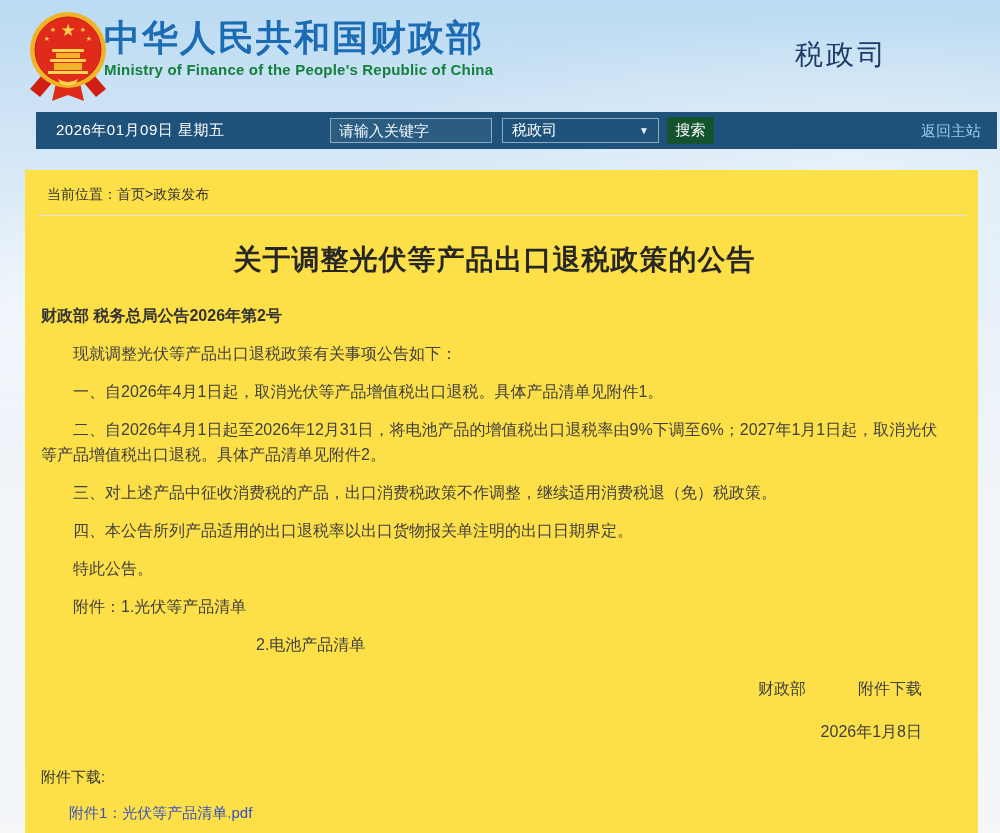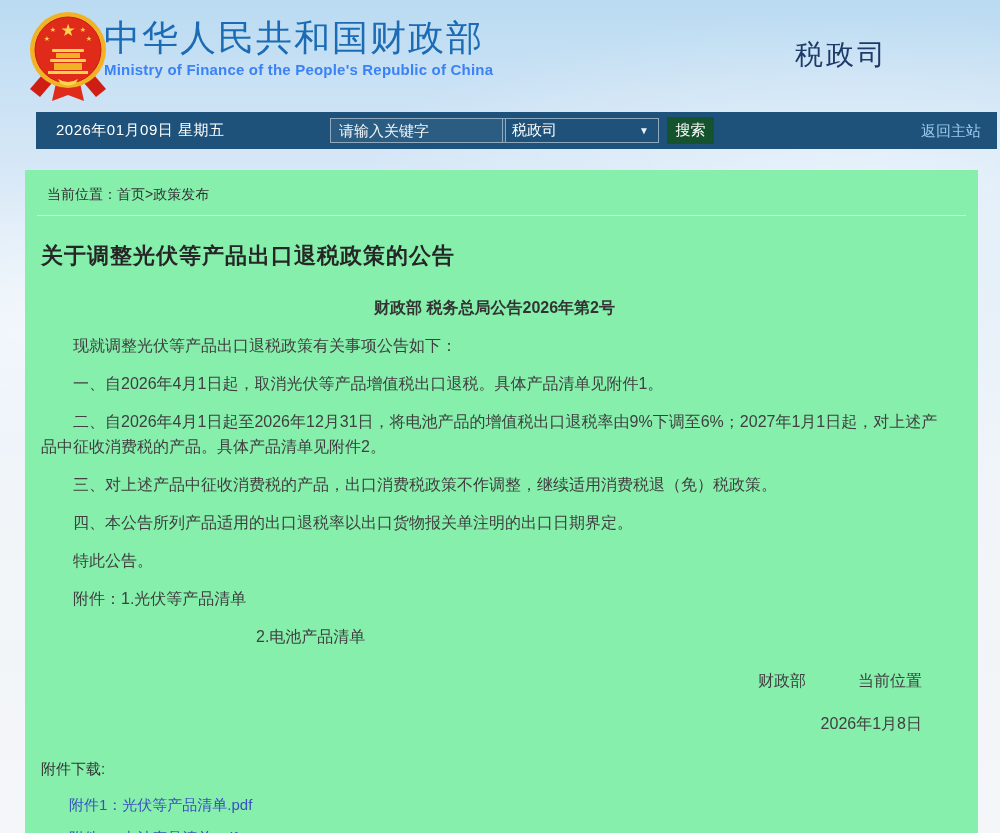--- a/index.html
+++ b/index.html
@@ -10,50 +10,50 @@
     background:
       radial-gradient(ellipse 600px 200px at 15% 38%, rgba(255,255,255,.55), rgba(255,255,255,0) 70%),
       radial-gradient(ellipse 700px 220px at 85% 20%, rgba(255,255,255,.4), rgba(255,255,255,0) 70%),
       linear-gradient(180deg,#badbf2 0%,#c9e1f4 10%,#d9e9f7 22%,#e8f1f9 38%,#f1f5f9 60%,#f4f6f8 100%);
   }
 
   
   .header { position:absolute; left:0; top:0; width:100%; height:112px; }
   .emblem { position:absolute; left:28px; top:9px; width:80px; height:94px; }
   .site-titles { position:absolute; left:104px; top:16px; }
-  .site-title { font-size:36px; font-weight:normal; color:#1b6cb5; letter-spacing:2px; line-height:44px; }
-  .site-subtitle { font-size:15px; font-weight:bold; color:#3b82f6; margin-top:1px; letter-spacing:.2px; }
+  .site-title { font-size:36px; font-weight:bold; color:#1b6cb5; letter-spacing:2px; line-height:44px; }
+  .site-subtitle { font-size:15px; font-weight:bold; color:#15803d; margin-top:1px; letter-spacing:.2px; }
   .dept-name { position:absolute; right:112px; top:36px; font-size:28px; color:#1d3a68; letter-spacing:3px; }
 
   
   .navbar { position:absolute; left:36px; top:112px; width:961px; height:37px;
             background:#1e527a; display:flex; align-items:center; }
   .nav-date { color:#ffffff; font-size:15px; margin-left:20px; letter-spacing:.5px; white-space:nowrap; }
-  .search-input { position:absolute; left:294px; top:6px; width:176px; height:25px;
+  .search-input { position:absolute; left:294px; top:6px; width:162px; height:25px;
             background:rgba(255,255,255,.06); border:1px solid #8fa9bf; color:#fff;
             font-size:15px; padding:0 8px; font-family:inherit; }
   .search-input::placeholder { color:#f2f7fb; opacity:1; }
   .scope-select { position:absolute; left:466px; top:6px; width:157px; height:25px;
             border:1px solid #8fa9bf; color:#fff; font-size:15px;
             display:flex; align-items:center; padding:0 9px; cursor:pointer; }
   .scope-select .arrow { margin-left:auto; font-size:10px; color:#e8f1f7; }
   .search-button { position:absolute; left:631px; top:5px; width:47px; height:27px;
             background:#14532d; color:#fff; border:none; font-size:15px; cursor:pointer;
             font-family:inherit; display:flex; align-items:center; justify-content:center; }
   .home-link { position:absolute; right:16px; top:10px; font-size:15px; color:#9ccaec; text-decoration:none; }
 
   
-  .panel { position:absolute; left:25px; top:170px; width:953px; height:663px; background:#86efac; }
+  .panel { position:absolute; left:25px; top:170px; width:953px; height:663px; background:#fde047; }
   .breadcrumb { padding:16px 0 11px 22px; font-size:14px; color:#333; }
   .breadcrumb a { color:#333; text-decoration:none; }
   .divider { border-top:1px solid #e2e2e2; margin:0 12px; }
 
   .article { padding:0 30px 0 16px; color:#404040; }
-  .article-title { margin-top:25px; text-align:left; font-size:22px; font-weight:bold; color:#262626; letter-spacing:1px; }
-  .doc-number { margin-top:27px; text-align:center; font-size:16px; font-weight:bold; color:#333333; }
+  .article-title { margin-top:25px; text-align:center; font-size:28px; font-weight:bold; color:#262626; letter-spacing:1px; }
+  .doc-number { margin-top:27px; text-align:left; font-size:16px; font-weight:bold; color:#333333; }
   .body-text { margin-top:14px; font-size:16px; line-height:25px; }
   .body-text p { text-indent:2em; margin:13px 0; }
   .attach-line2 { text-indent:0 !important; margin-left:215px !important; }
 
   .signers { display:flex; justify-content:flex-end; gap:52px; padding-right:26px;
              font-size:16px; margin-top:22px; color:#404040; }
   .sign-date { text-align:right; padding-right:26px; font-size:16px; margin-top:22px; color:#404040; }
 
   .downloads { margin-top:25px; }
   .downloads-title { font-size:15px; color:#333; }
@@ -113,31 +113,31 @@
   </div>
   <div class="divider"></div>
 
   <div class="article">
     <div class="article-title">关于调整光伏等产品出口退税政策的公告</div>
     <div class="doc-number">财政部 税务总局公告2026年第2号</div>
 
     <div class="body-text">
       <p>现就调整光伏等产品出口退税政策有关事项公告如下：</p>
       <p>一、自2026年4月1日起，取消光伏等产品增值税出口退税。具体产品清单见附件1。</p>
-      <p>二、自2026年4月1日起至2026年12月31日，将电池产品的增值税出口退税率由9%下调至6%；2027年1月1日起，对上述产品中征收消费税的产品。具体产品清单见附件2。</p>
+      <p>二、自2026年4月1日起至2026年12月31日，将电池产品的增值税出口退税率由9%下调至6%；2027年1月1日起，取消光伏等产品增值税出口退税。具体产品清单见附件2。</p>
       <p>三、对上述产品中征收消费税的产品，出口消费税政策不作调整，继续适用消费税退（免）税政策。</p>
       <p>四、本公告所列产品适用的出口退税率以出口货物报关单注明的出口日期界定。</p>
       <p>特此公告。</p>
       <p>附件：1.光伏等产品清单</p>
       <p class="attach-line2">2.电池产品清单</p>
     </div>
 
     <div class="signers">
       <span>财政部</span>
-      <span>当前位置</span>
+      <span>附件下载</span>
     </div>
     <div class="sign-date">2026年1月8日</div>
 
     <div class="downloads">
       <div class="downloads-title">附件下载:</div>
       <a class="download-link" href="#">附件1：光伏等产品清单.pdf</a>
       <a class="download-link" href="#">附件2：电池产品清单.pdf</a>
     </div>
   </div>
 </div>

